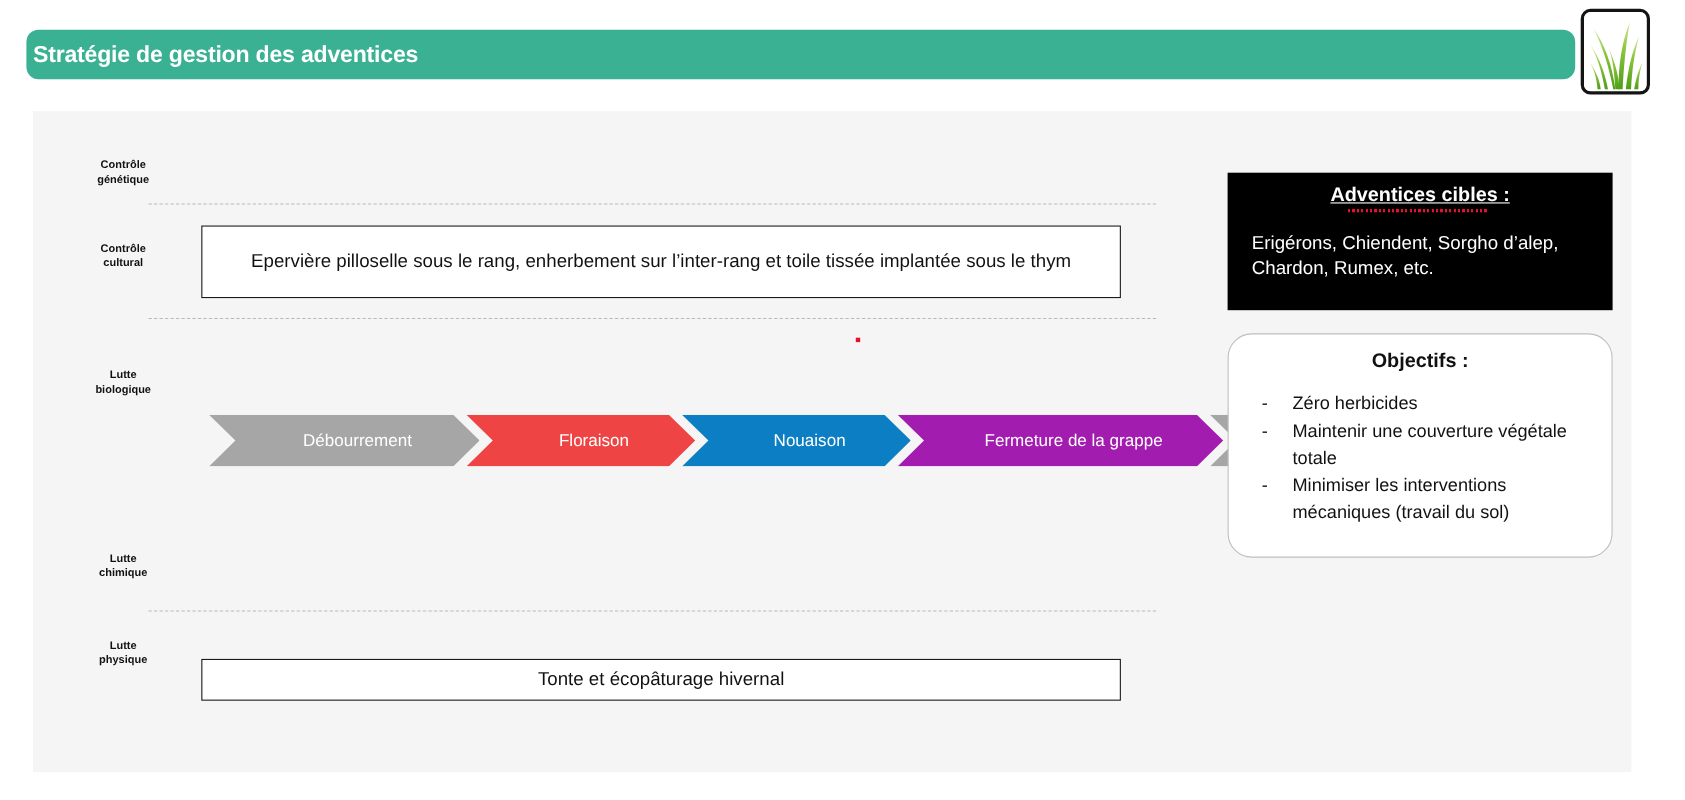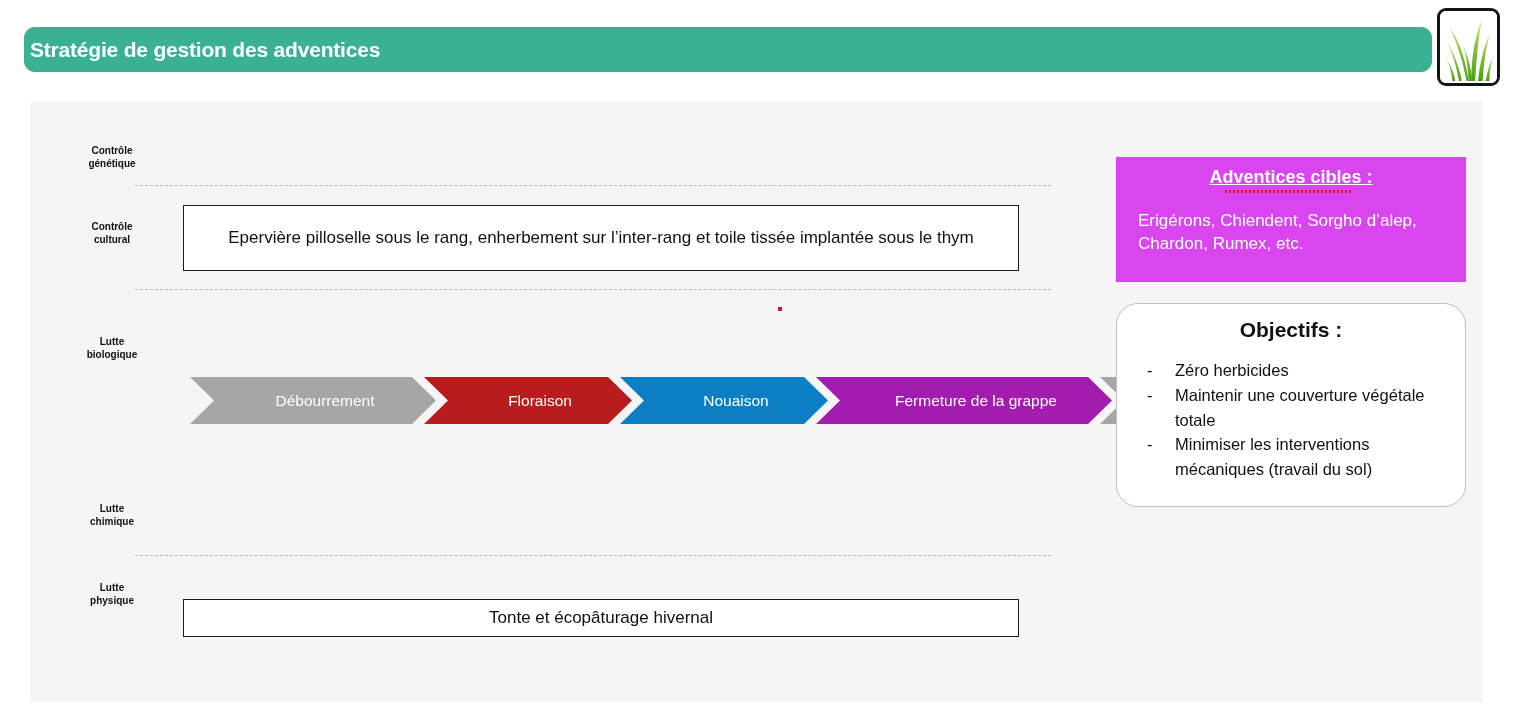--- a/index.html
+++ b/index.html
@@ -191,21 +191,21 @@
     width: 350px;
     height: 204px;
     background: #ffffff;
     border: 1px solid #BFBFBF;
     border-radius: 22px;
     box-sizing: border-box;
     padding: 14px 18px 0 18px;
   }
   .objectives-title {
     text-align: center;
-    font-size: 21px;
+    font-size: 18px;
     font-weight: bold;
     color: #111111;
     margin-bottom: 16px;
   }
   .objectives-list {
     list-style: none;
     margin: 0;
     padding: 0 0 0 12px;
   }
   .objectives-list li {
@@ -278,35 +278,35 @@
   <div class="content-box box-cultural">Epervière pilloselle sous le rang, enherbement sur l’inter-rang et toile tissée implantée sous le thym</div>
 
   <div class="content-box box-physical">Tonte et écopâturage hivernal</div>
 
   <div class="red-dot" style="background: rgb(232, 17, 45);"></div>
 
   <div class="stage-bar">
     <div class="stage" style="background: rgb(166, 166, 166); width: 190px;">
       <span class="stage-label">Débourrement</span>
     </div>
-    <div class="stage" style="background: #b91c1c; width: 152px;">
+    <div class="stage" style="background: #ef4444; width: 152px;">
       <span class="stage-label">Floraison</span>
     </div>
     <div class="stage" style="background: rgb(12, 127, 196); width: 152px;">
       <span class="stage-label">Nouaison</span>
     </div>
     <div class="stage" style="background: #a21caf; width: 240px;">
       <span class="stage-label">Fermeture de la grappe</span>
     </div>
     <div class="stage" style="background: rgb(166, 166, 166); width: 168px;">
       <span class="stage-label">Véraison</span>
     </div>
   </div>
 
-  <div class="weeds-box" style="background: #d946ef; color: rgb(255, 255, 255);">
+  <div class="weeds-box" style="background: #000000; color: rgb(255, 255, 255);">
     <div class="weeds-title">Adventices cibles :</div>
     <div class="weeds-list">Erigérons, Chiendent, Sorgho d’alep, Chardon, Rumex, etc.</div>
   </div>
 
   <div class="objectives-box">
     <div class="objectives-title">Objectifs :</div>
     <ul class="objectives-list">
       <li>
         <span class="dash">-</span>
         <span>Zéro herbicides</span>

